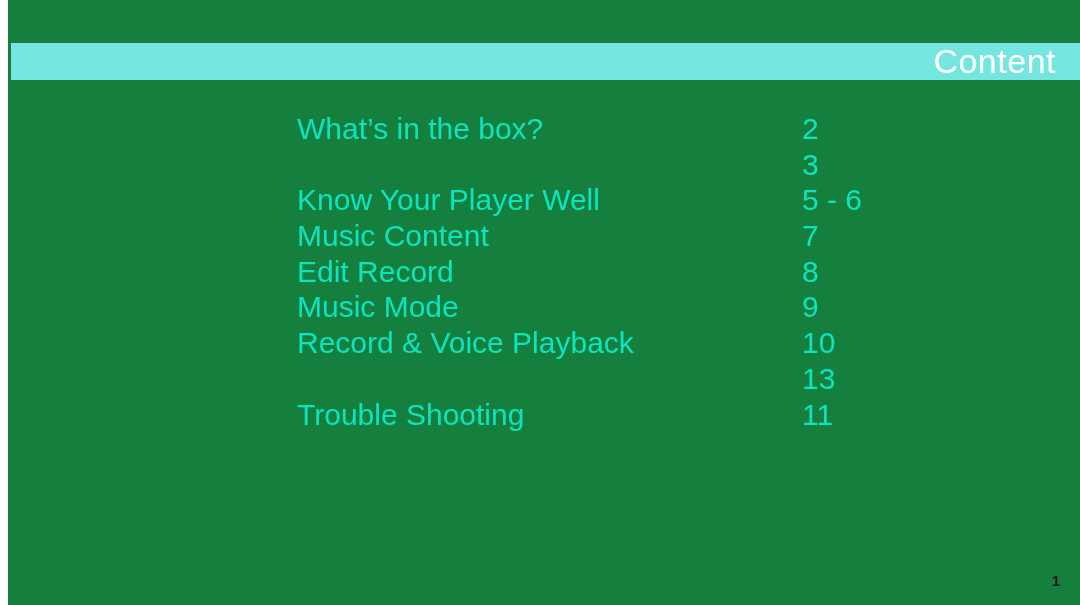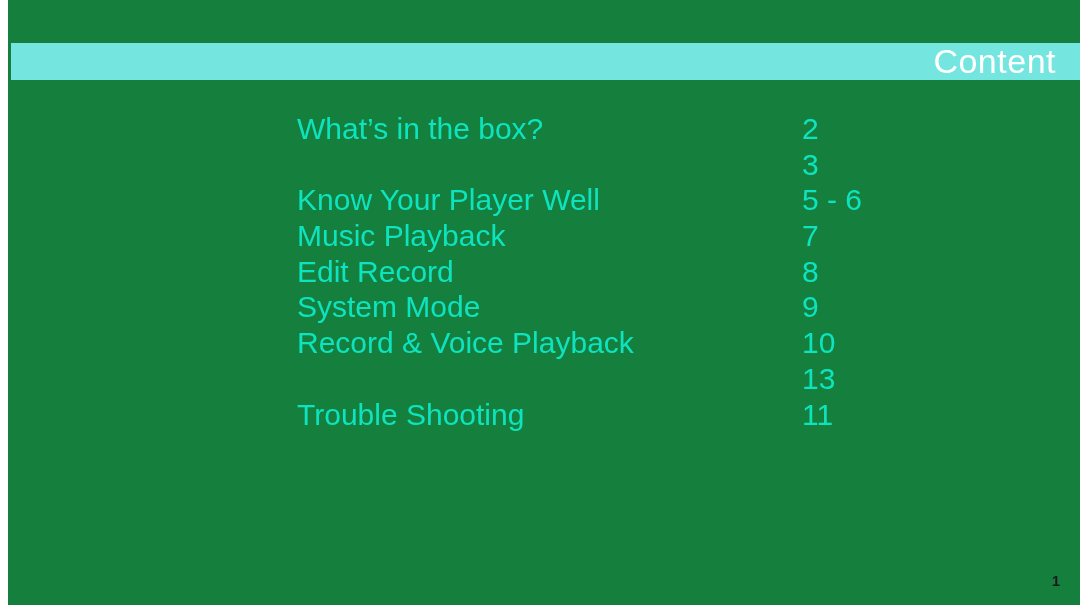--- a/index.html
+++ b/index.html
@@ -106,31 +106,31 @@
       <span class="toc-page">3</span>
     </div>
 
 
     <div class="toc-row">
       <span class="toc-title">Know Your Player Well</span>
       <span class="toc-page">5 - 6</span>
     </div>
 
     <div class="toc-row">
-      <span class="toc-title">Music Playback</span>
+      <span class="toc-title">Music Content</span>
       <span class="toc-page">7</span>
     </div>
 
     <div class="toc-row">
       <span class="toc-title">Edit Record</span>
       <span class="toc-page">8</span>
     </div>
 
     <div class="toc-row">
-      <span class="toc-title">System Mode</span>
+      <span class="toc-title">Music Mode</span>
       <span class="toc-page">9</span>
     </div>
 
     <div class="toc-row">
       <span class="toc-title">Record &amp; Voice Playback</span>
       <span class="toc-page">10</span>
     </div>
 
 
     <div class="toc-row">

